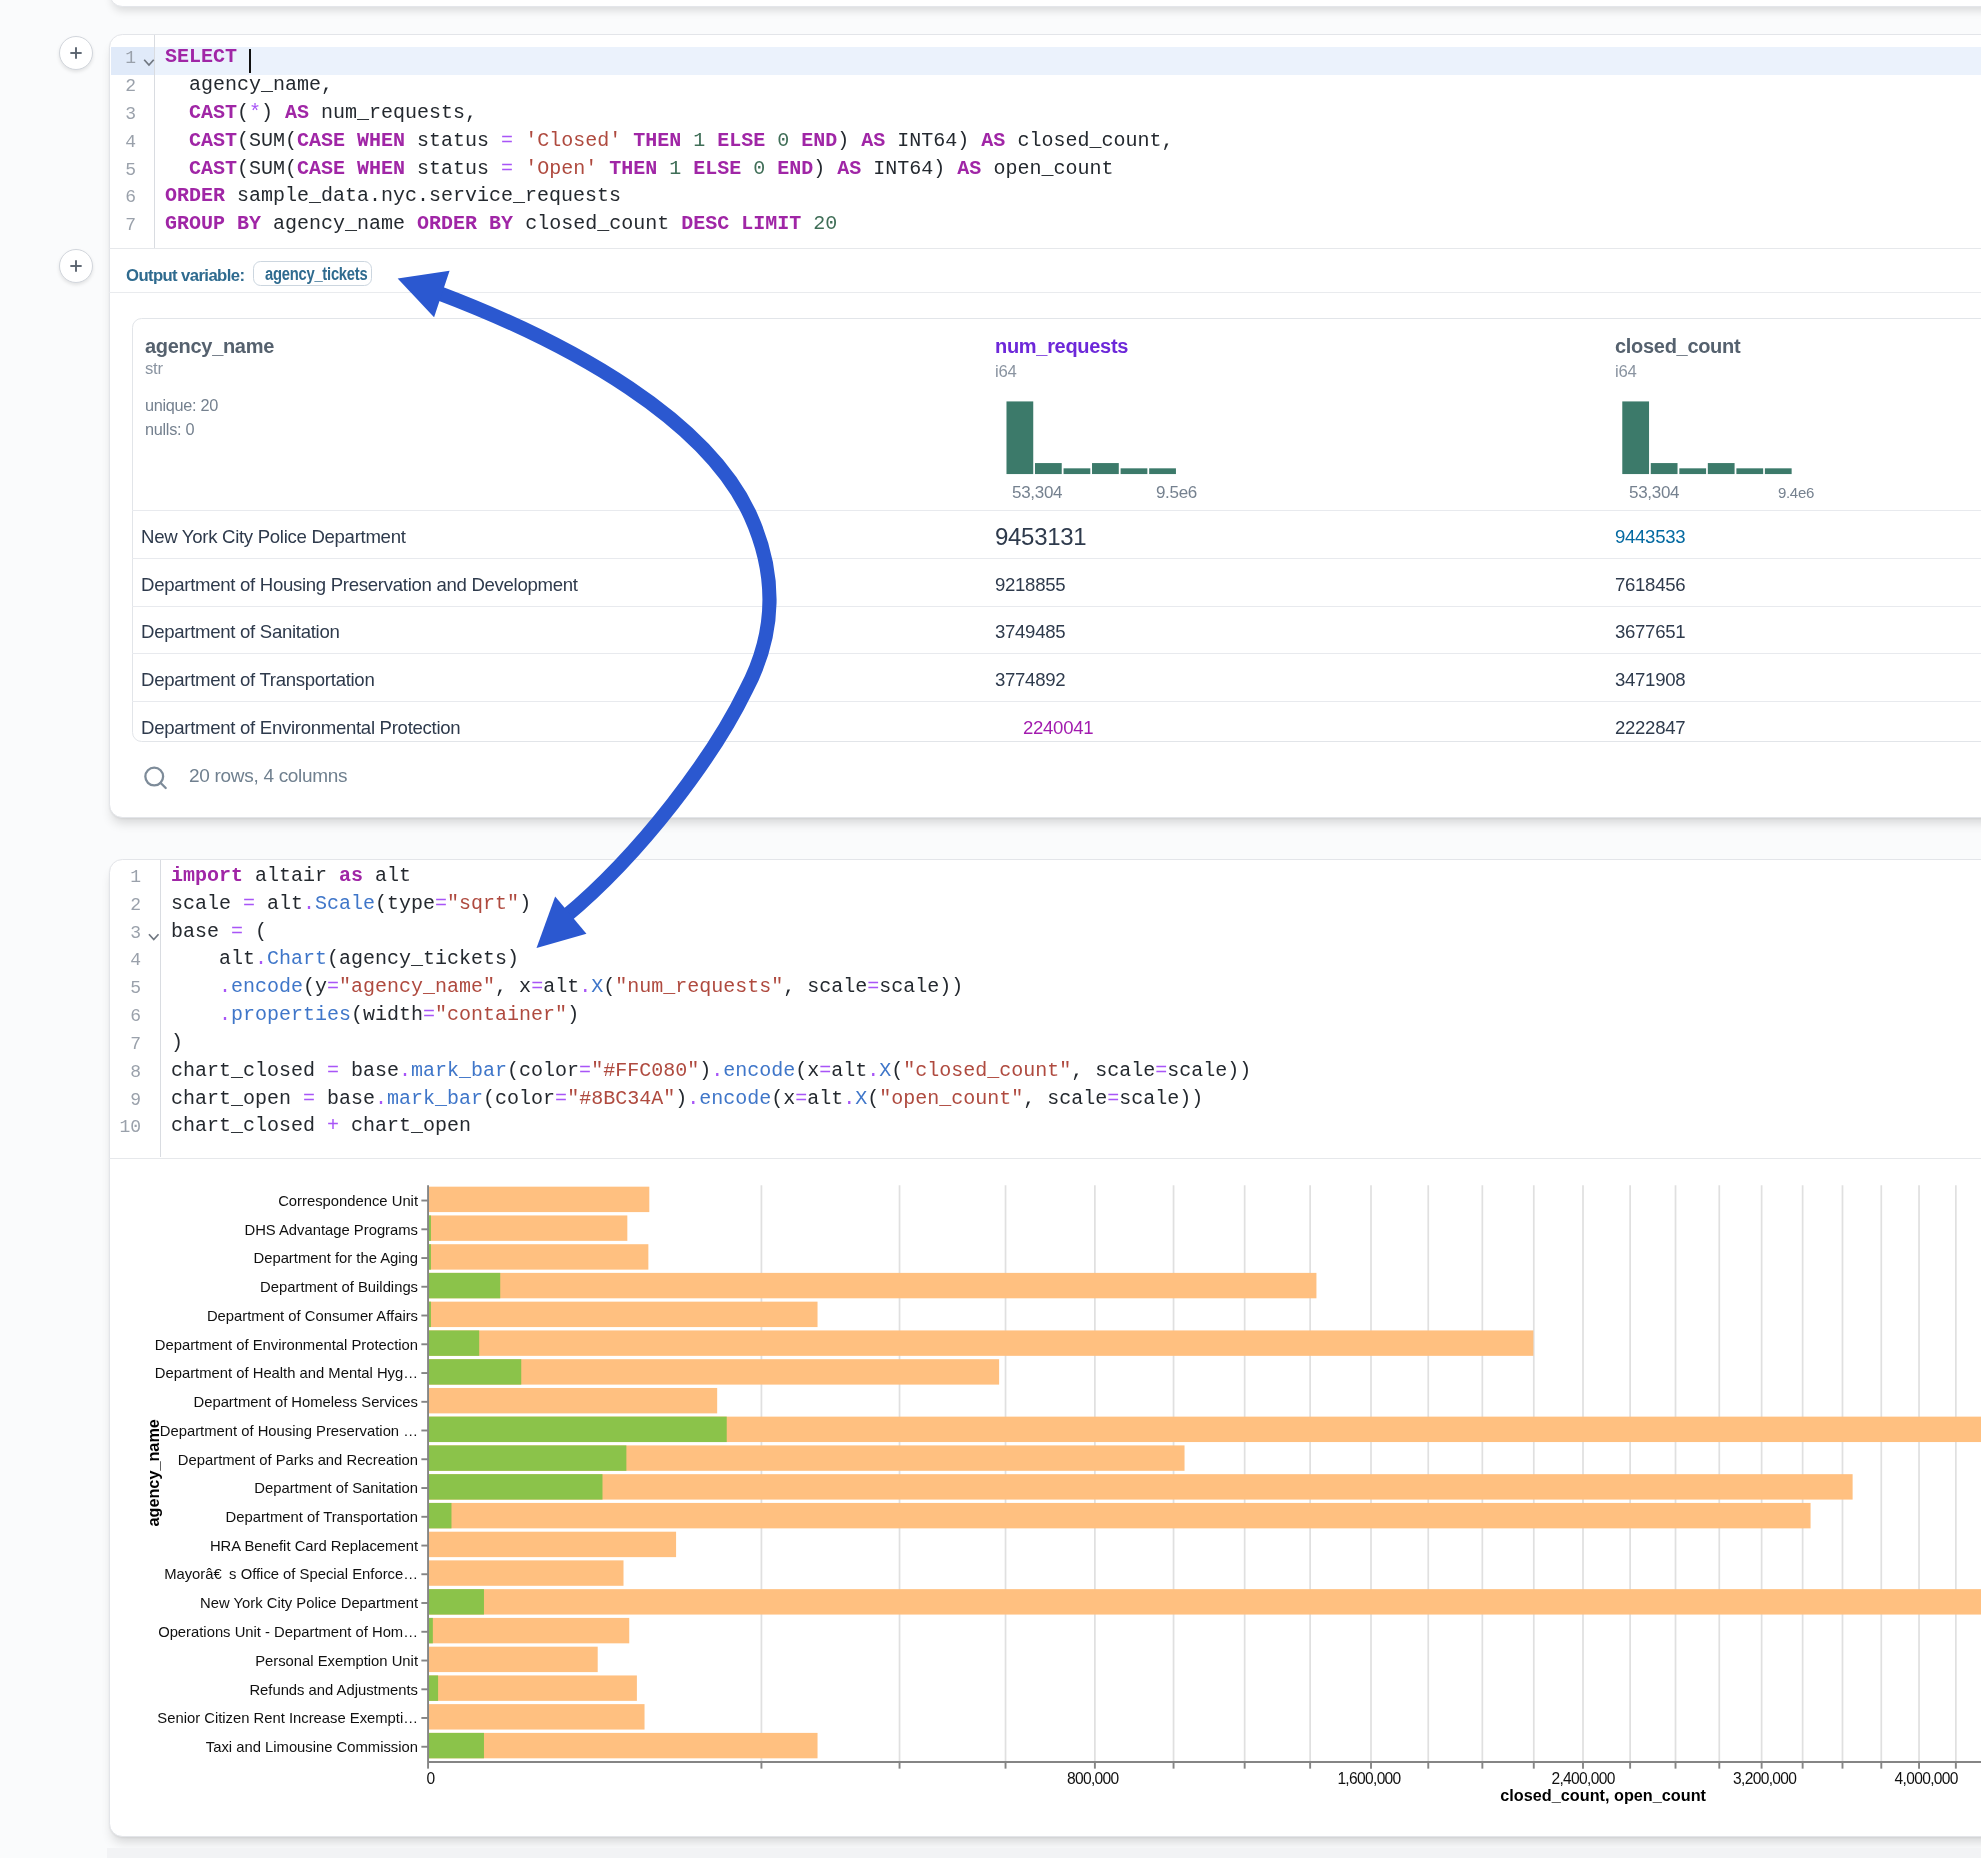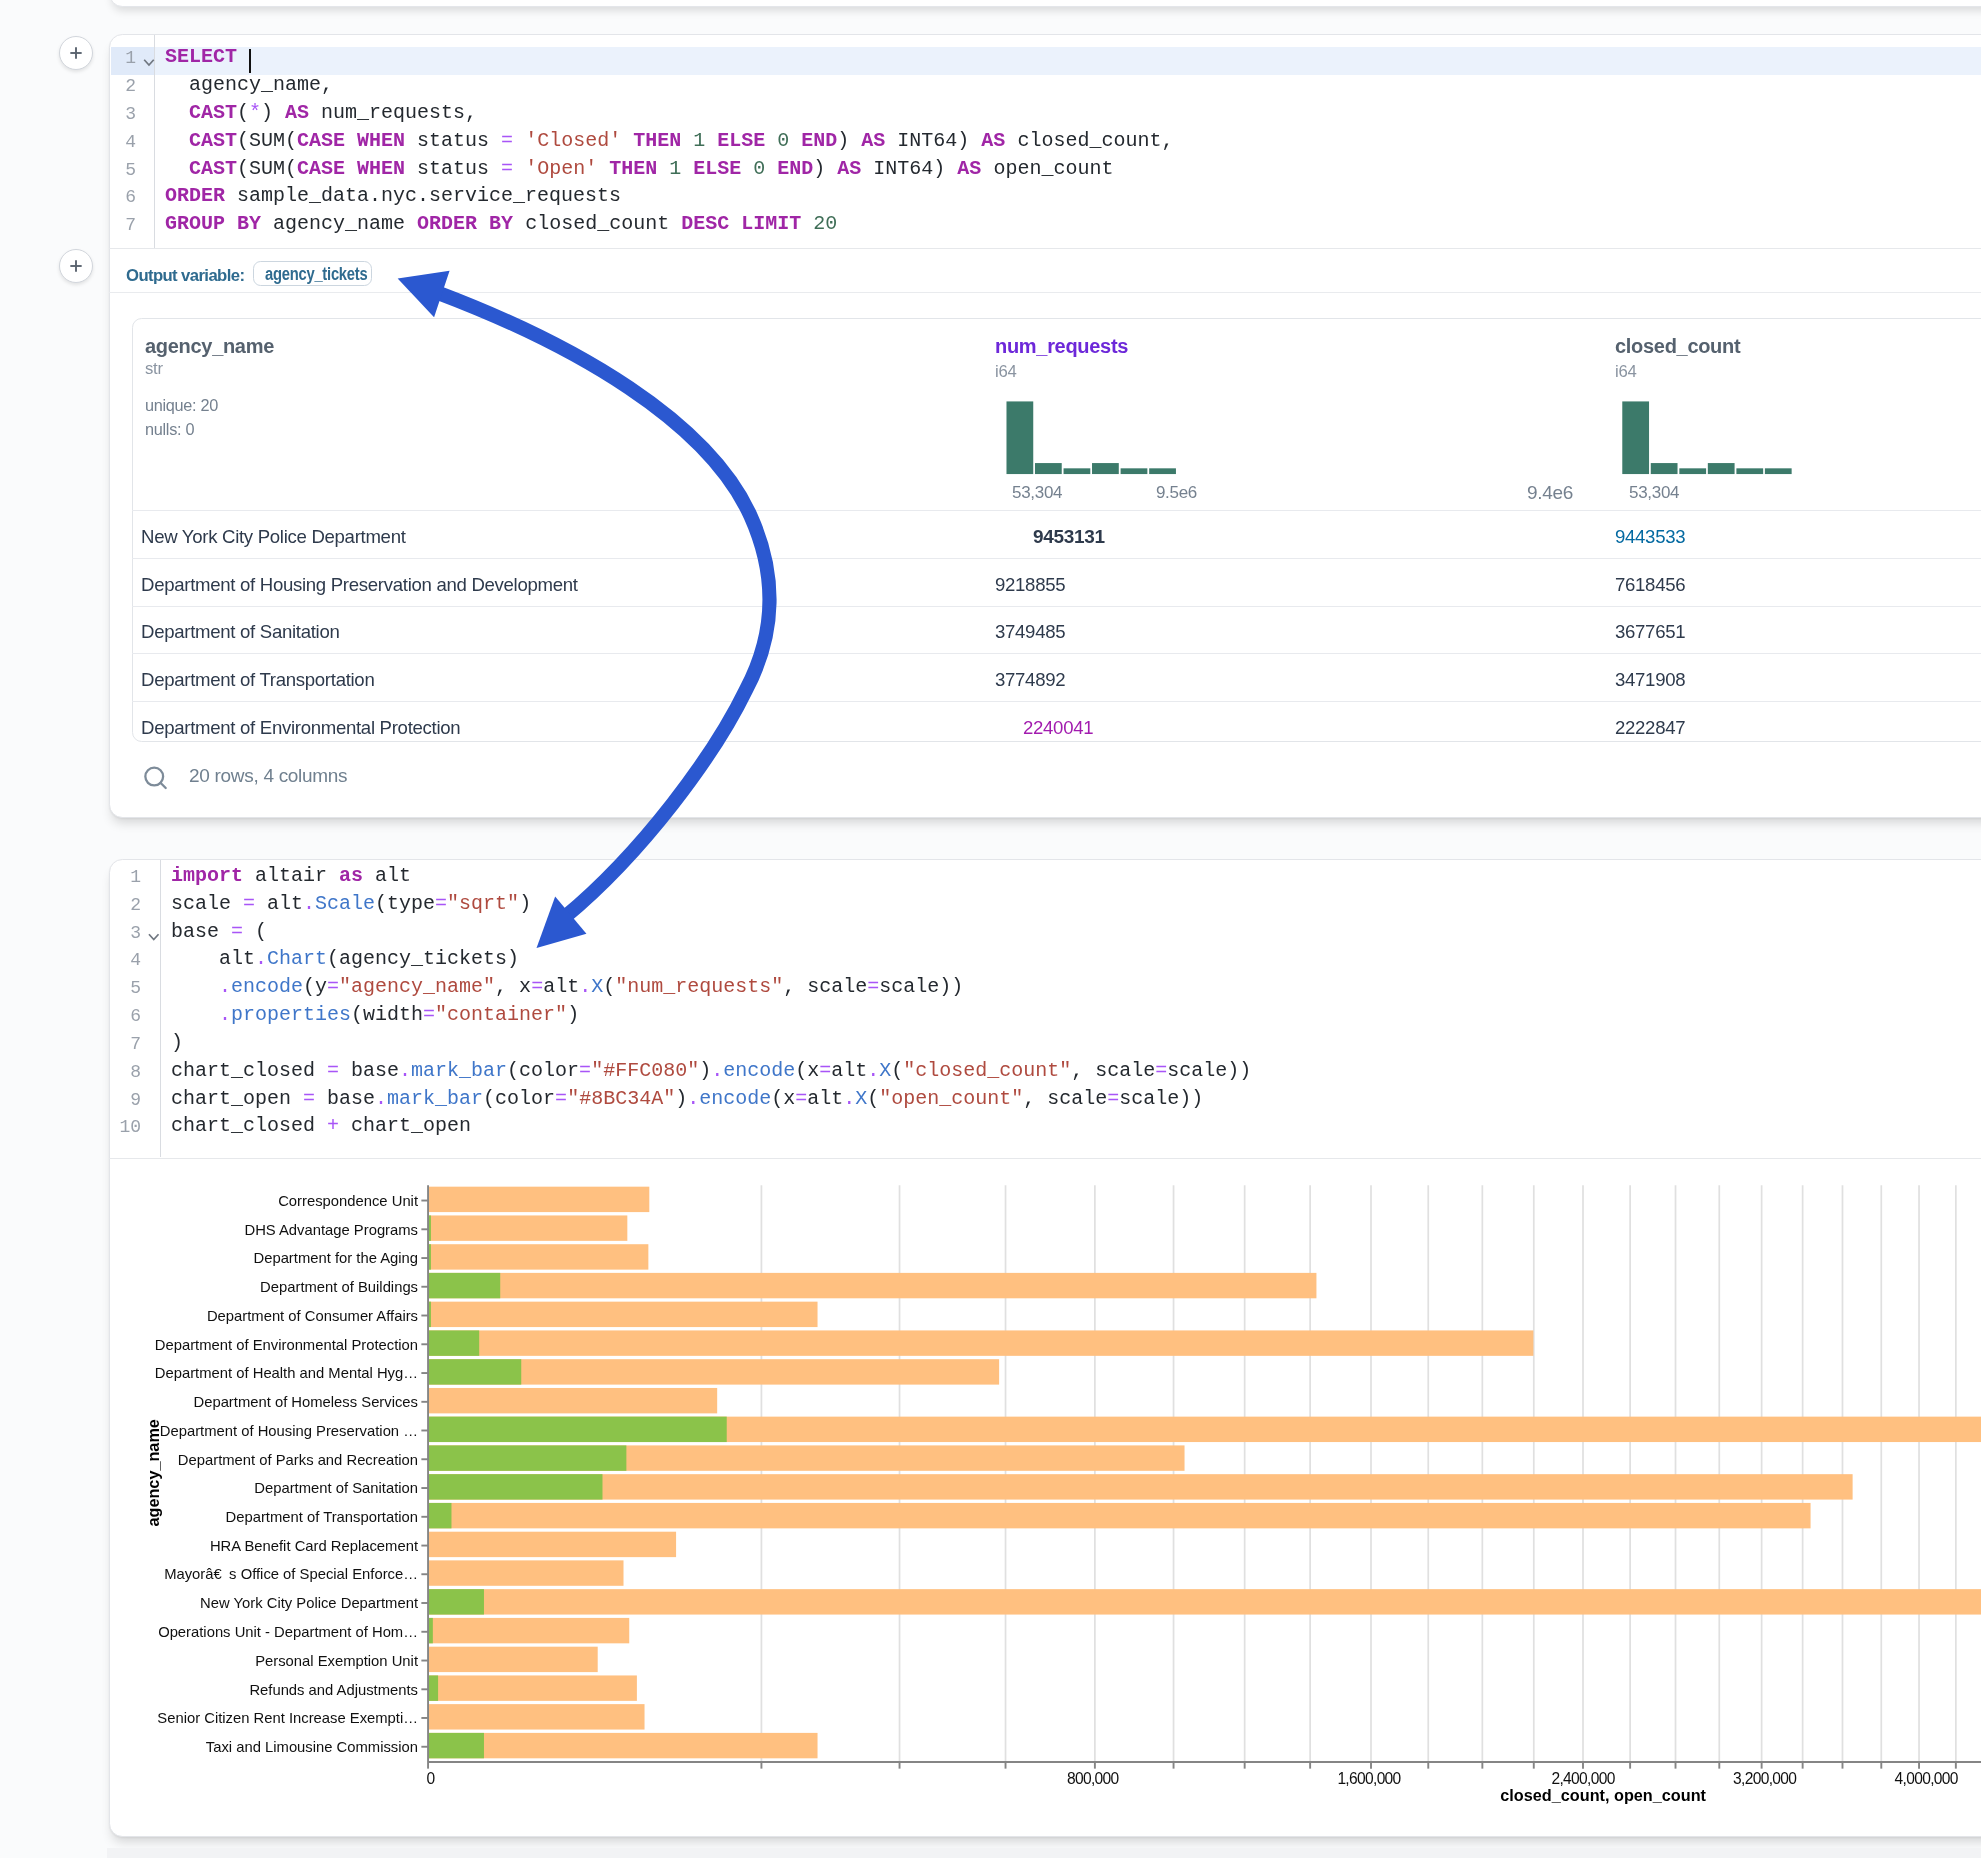--- a/index.html
+++ b/index.html
@@ -32,28 +32,28 @@
     <div style="position:absolute;left:145px;top:359px;font-size:16.7px;color:#8A94A1;font-weight:normal;letter-spacing:-0.3px;white-space:nowrap;line-height:19px;">str</div>
     <div style="position:absolute;left:145px;top:396px;font-size:16.3px;color:#75818F;font-weight:normal;letter-spacing:-0.3px;white-space:nowrap;line-height:19px;">unique: 20</div>
     <div style="position:absolute;left:145px;top:420px;font-size:16.3px;color:#75818F;font-weight:normal;letter-spacing:-0.3px;white-space:nowrap;line-height:19px;">nulls: 0</div>
     <div style="position:absolute;left:995px;top:335px;font-size:20px;color:#6d28d9;font-weight:bold;letter-spacing:-0.3px;white-space:nowrap;line-height:23px;">num_requests</div>
     <div style="position:absolute;left:995px;top:362px;font-size:16.7px;color:#8A94A1;font-weight:normal;letter-spacing:-0.3px;white-space:nowrap;line-height:19px;">i64</div>
     <div style="position:absolute;left:1012px;top:483px;font-size:17px;color:#75818F;font-weight:normal;letter-spacing:-0.3px;white-space:nowrap;line-height:20px;">53,304</div>
     <div style="position:absolute;left:910px;top:483px;width:287px;text-align:right;font-size:17px;color:#75818F;font-weight:normal;letter-spacing:-0.3px;white-space:nowrap;line-height:20px;">9.5e6</div>
     <div style="position:absolute;left:1615px;top:335px;font-size:20px;color:#55616E;font-weight:bold;letter-spacing:-0.3px;white-space:nowrap;line-height:23px;">closed_count</div>
     <div style="position:absolute;left:1615px;top:362px;font-size:16.7px;color:#8A94A1;font-weight:normal;letter-spacing:-0.3px;white-space:nowrap;line-height:19px;">i64</div>
     <div style="position:absolute;left:1629px;top:483px;font-size:17px;color:#75818F;font-weight:normal;letter-spacing:-0.3px;white-space:nowrap;line-height:20px;">53,304</div>
-    <div style="position:absolute;left:1527px;top:483px;width:287px;font-size:19px;color:#75818F;font-weight:normal;letter-spacing:-0.3px;white-space:nowrap;line-height:20px;">9.4e6</div>
+    <div style="position:absolute;left:1527px;top:483px;width:287px;text-align:right;font-size:15px;color:#75818F;font-weight:normal;letter-spacing:-0.3px;white-space:nowrap;line-height:20px;">9.4e6</div>
     <div style="position:absolute;left:132px;top:510px;width:1850px;height:1.4px;background:#e8eaee;"></div>
     <div style="position:absolute;left:132px;top:558px;width:1850px;height:1.4px;background:#e8eaee;"></div>
     <div style="position:absolute;left:132px;top:606px;width:1850px;height:1.4px;background:#e8eaee;"></div>
     <div style="position:absolute;left:132px;top:653px;width:1850px;height:1.4px;background:#e8eaee;"></div>
     <div style="position:absolute;left:132px;top:701px;width:1850px;height:1.4px;background:#e8eaee;"></div>
     <div style="position:absolute;left:141px;top:526px;font-size:18.6px;color:#2E3A4C;font-weight:normal;letter-spacing:-0.3px;white-space:nowrap;line-height:21px;">New York City Police Department</div>
-    <div style="position:absolute;left:995px;top:526px;font-size:19px;color:#2E3A4C;font-weight:bold;letter-spacing:-0.3px;white-space:nowrap;line-height:21px;margin-left:38px;">9453131</div>
+    <div style="position:absolute;left:995px;top:526px;font-size:24px;color:#2E3A4C;font-weight:normal;letter-spacing:-0.3px;white-space:nowrap;line-height:21px;">9453131</div>
     <div style="position:absolute;left:1615px;top:526px;font-size:18.6px;color:#0369a1;font-weight:normal;letter-spacing:-0.3px;white-space:nowrap;line-height:21px;">9443533</div>
     <div style="position:absolute;left:141px;top:574px;font-size:18.6px;color:#2E3A4C;font-weight:normal;letter-spacing:-0.3px;white-space:nowrap;line-height:21px;">Department of Housing Preservation and Development</div>
     <div style="position:absolute;left:995px;top:574px;font-size:18.6px;color:#2E3A4C;font-weight:normal;letter-spacing:-0.3px;white-space:nowrap;line-height:21px;">9218855</div>
     <div style="position:absolute;left:1615px;top:574px;font-size:18.6px;color:#2E3A4C;font-weight:normal;letter-spacing:-0.3px;white-space:nowrap;line-height:21px;">7618456</div>
     <div style="position:absolute;left:141px;top:621px;font-size:18.6px;color:#2E3A4C;font-weight:normal;letter-spacing:-0.3px;white-space:nowrap;line-height:21px;">Department of Sanitation</div>
     <div style="position:absolute;left:995px;top:621px;font-size:18.6px;color:#2E3A4C;font-weight:normal;letter-spacing:-0.3px;white-space:nowrap;line-height:21px;">3749485</div>
     <div style="position:absolute;left:1615px;top:621px;font-size:18.6px;color:#2E3A4C;font-weight:normal;letter-spacing:-0.3px;white-space:nowrap;line-height:21px;">3677651</div>
     <div style="position:absolute;left:141px;top:669px;font-size:18.6px;color:#2E3A4C;font-weight:normal;letter-spacing:-0.3px;white-space:nowrap;line-height:21px;">Department of Transportation</div>
     <div style="position:absolute;left:995px;top:669px;font-size:18.6px;color:#2E3A4C;font-weight:normal;letter-spacing:-0.3px;white-space:nowrap;line-height:21px;">3774892</div>
     <div style="position:absolute;left:1615px;top:669px;font-size:18.6px;color:#2E3A4C;font-weight:normal;letter-spacing:-0.3px;white-space:nowrap;line-height:21px;">3471908</div>

